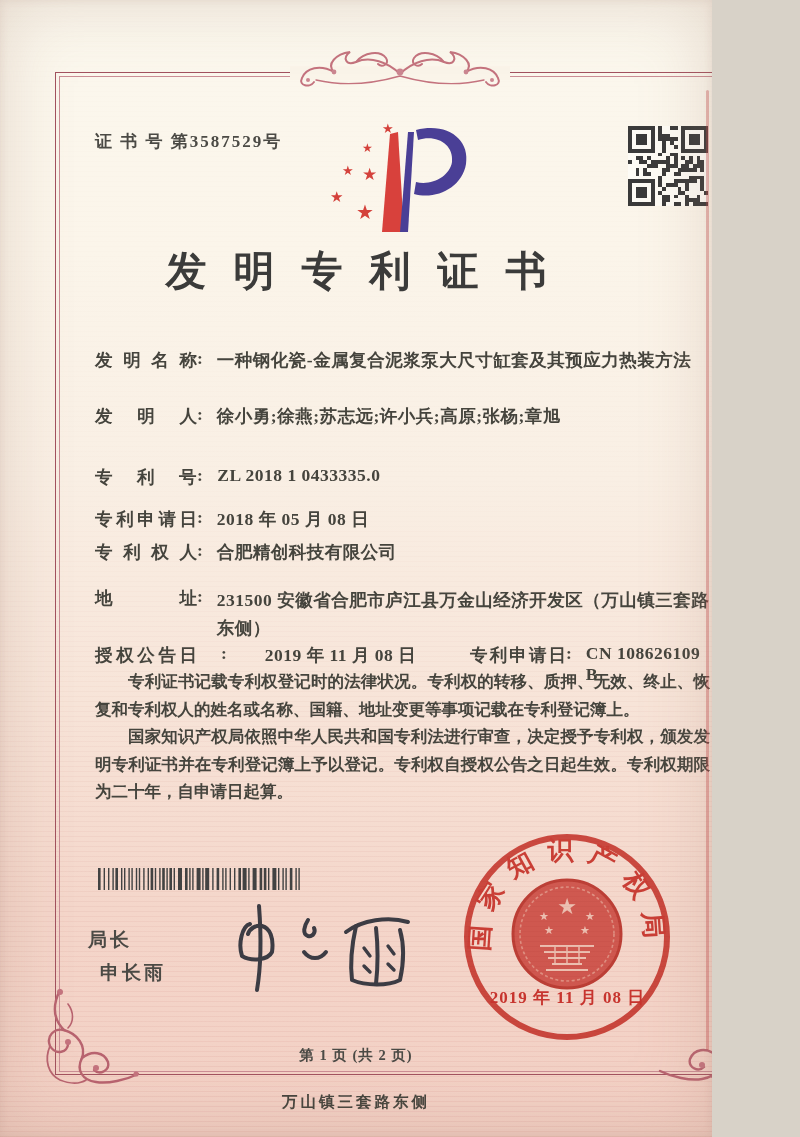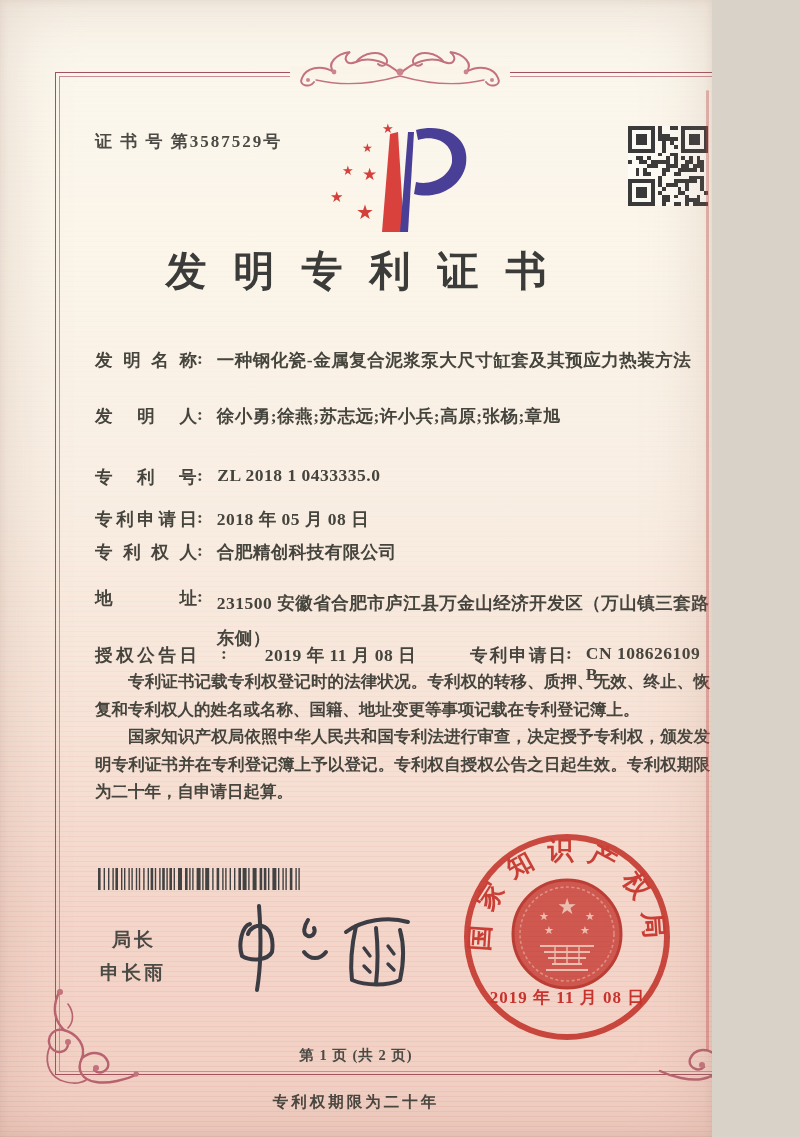--- a/index.html
+++ b/index.html
@@ -41,32 +41,32 @@
   .frow { position:absolute; display:flex; font-size:17.5px; color:#45443d; font-weight:600; }
   .flabel { display:inline-block; width:102px; text-align:justify; text-align-last:justify; flex:none; }
   .fcolon { flex:none; margin-right:14px; }
   .fvalue { letter-spacing:0.5px; }
   .row-name    { top:348px; }
   .row-inv     { top:404px; }
   .row-pno     { top:437px; letter-spacing:0.5px;margin-top:28px; }
   .row-fdate   { top:494px;margin-top:13px; }
   .row-owner   { top:540px; }
   .row-addr    { top:586px; }
-  .row-addr .fvalue { width:508px; line-height:35px; }
+  .row-addr .fvalue { width:508px; line-height:28px; }
   .row-gdate   { top:643px; width:620px;gap:24px; }
   .pair2 { position:absolute; left:375px; top:0; display:flex; }
   .pair2 .flabel { width:96px; }
 
   .body-text { position:absolute; left:95px; top:668px; width:615px;
     font-size:16.5px; line-height:27.5px; color:#45443d; font-weight:600; text-align:justify; }
   .body-text p { text-indent:2em; }
 
   .barcode { position:absolute; left:98px; top:868px; width:206px; height:22px; }
 
-  .minister { position:absolute; left:112px; top:927px; font-size:19px; color:#4b4a45;
+  .minister { position:absolute; left:88px; top:927px; font-size:19px; color:#4b4a45;
     font-weight:700; letter-spacing:3px; font-family:Liberation Mono, monospace; }
   .minister-name { position:absolute; left:100px; top:960px; font-size:19px; color:#4b4a45;
     font-weight:700; letter-spacing:3px; font-family:"Liberation Sans","DejaVu Sans",sans-serif; }
   .signature { position:absolute; left:212px; top:892px; width:210px; height:105px; }
 
   .seal { position:absolute; left:452px; top:822px; width:230px; height:230px;
     opacity:0.92; mix-blend-mode:multiply; }
   .seal-date { position:absolute; left:475px; top:986px; width:185px; text-align:center;
     font-size:17px; color:#c7342e; font-weight:700; letter-spacing:1px; }
 
@@ -419,17 +419,17 @@
       <g stroke="#f7e3de" stroke-width="2" fill="none">
         <path d="M88 124 L142 124 M92 130 L138 130 M96 136 L134 136"></path>
         <path d="M100 142 L130 142 M94 148 L136 148"></path>
         <path d="M103 124 L103 142 M115 124 L115 142 M127 124 L127 142" stroke-width="1.4"></path>
       </g>
     </g>
   </svg>
   <div class="seal-date">2019 年 11 月 08 日</div>
 
   <div class="footer-page">第 1 页 (共 2 页)</div>
-  <div class="back-note">专利权期限为二十年</div>
+  <div class="back-note">万山镇三套路东侧</div>
 
   <div class="photo-shade"></div>
   <div class="edge-strip"></div>
 </div>
 
 </body></html>

